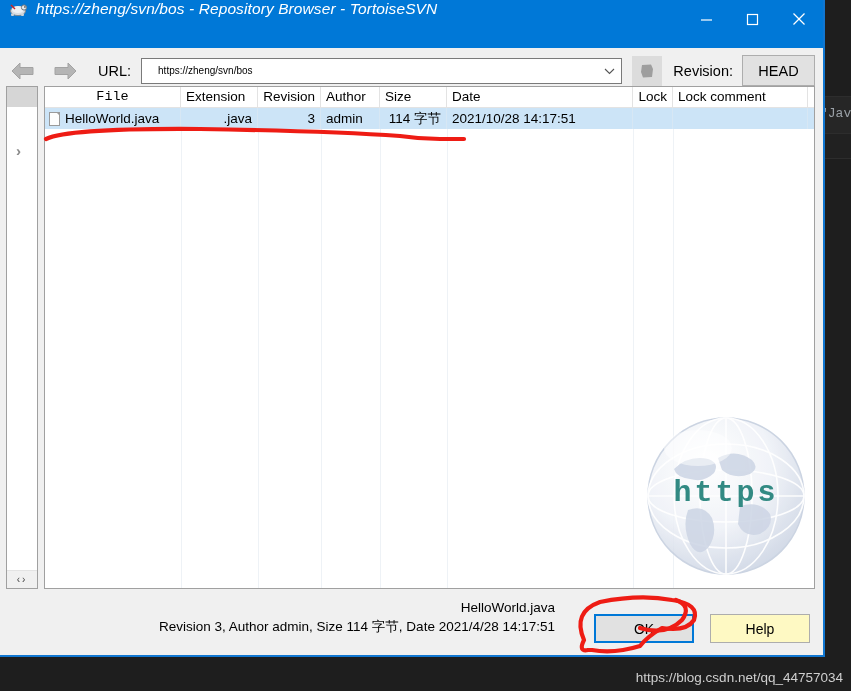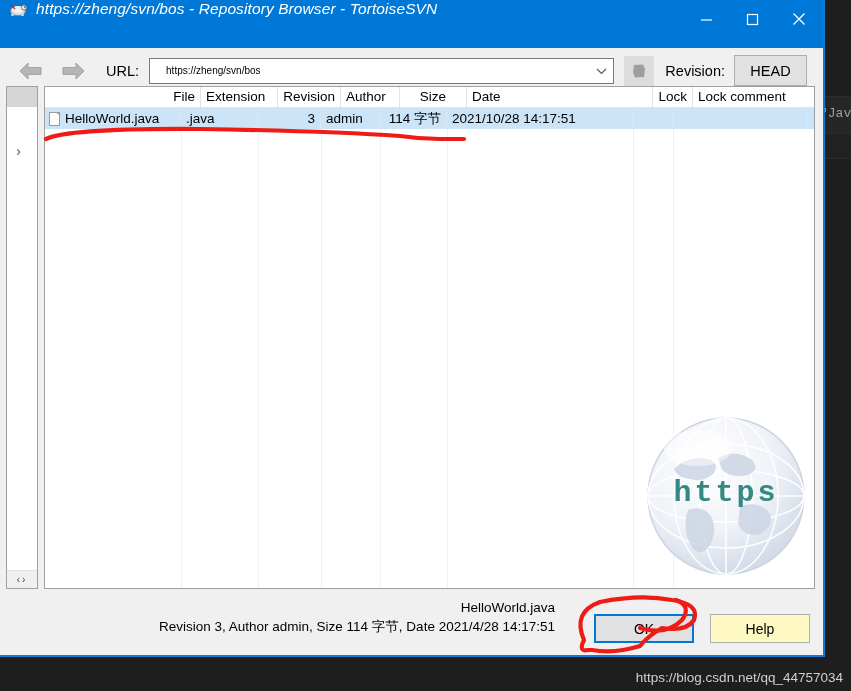--- a/index.html
+++ b/index.html
@@ -62,21 +62,21 @@
   .win-btn {
     width: 46px; height: 38px; display: flex; align-items: center; justify-content: center;
     color: #fff;
   }
   #close-btn { width: 48px; }
 
   
   #toolbar {
     height: 45px; background: #f0f0f0;
     display: flex; align-items: center;
-    padding: 0 12px;
+    padding: 0 4px;
   }
   .navbtn {
     width: 38px; height: 30px; background: #f0f0f0;
     display: flex; align-items: center; justify-content: center;
     margin-right: 4px; flex: none;
   }
   #url-label { font-size: 14.5px; color: #000; margin: 0 10px 0 10px; flex: none; }
   #url-combo {
     flex: 1 1 auto; height: 26px;
     background: #ffffff; border: 1px solid #7a7a7a;
@@ -310,45 +310,45 @@
       </div>
       <div id="tree-hscroll">
         <span>‹</span>
           <span>›</span>
       </div>
     </div>
 
     <div id="list-pane">
 
       <div id="col-header">
-          <div class="col-h" style="width: 156px; text-align: right;">File</div>
+          <div class="col-h" style="width: 136px; text-align: center; font-family: Liberation Mono, monospace;">File</div>
           <div class="col-h" style="width: 77px; text-align: left;">Extension</div>
           <div class="col-h num" style="width: 63px; text-align: right;">Revision</div>
           <div class="col-h" style="width: 59px; text-align: left;">Author</div>
-          <div class="col-h num" style="width: 67px; text-align: center;">Size</div>
+          <div class="col-h num" style="width: 67px; text-align: left;">Size</div>
           <div class="col-h" style="width: 186px; text-align: left;">Date</div>
           <div class="col-h" style="width: 40px; text-align: right;">Lock</div>
           <div class="col-h" style="width: 135px; text-align: left;">Lock comment</div>
         </div>
       <div id="grid-lines">
           <div class="grid-line" style="left: 136px;"></div>
           <div class="grid-line" style="left: 213px;"></div>
           <div class="grid-line" style="left: 276px;"></div>
           <div class="grid-line" style="left: 335px;"></div>
           <div class="grid-line" style="left: 402px;"></div>
           <div class="grid-line" style="left: 588px;"></div>
           <div class="grid-line" style="left: 628px;"></div>
         </div>
       <div id="rows-container">
           <div id="row-file">
             <div class="cell" id="file-cell" style="width: 136px; text-align: left;">
               <div id="file-icon"></div>
               <span>HelloWorld.java</span>
             </div>
-            <div class="cell" style="width: 77px; text-align: left;">.java</div>
+            <div class="cell" style="width: 77px; text-align: right;">.java</div>
             <div class="cell num" style="width: 63px; text-align: right;">3</div>
             <div class="cell" style="width: 59px; text-align: left;">admin</div>
             <div class="cell num" style="width: 67px; text-align: right;">114 字节</div>
             <div class="cell" style="width: 186px; text-align: left;">2021/10/28 14:17:51</div>
             <div class="cell" style="width: 40px; text-align: left;"></div>
             <div class="cell" style="width: 135px; text-align: left;"></div>
           </div>
         </div>
 
       <div id="watermark">

